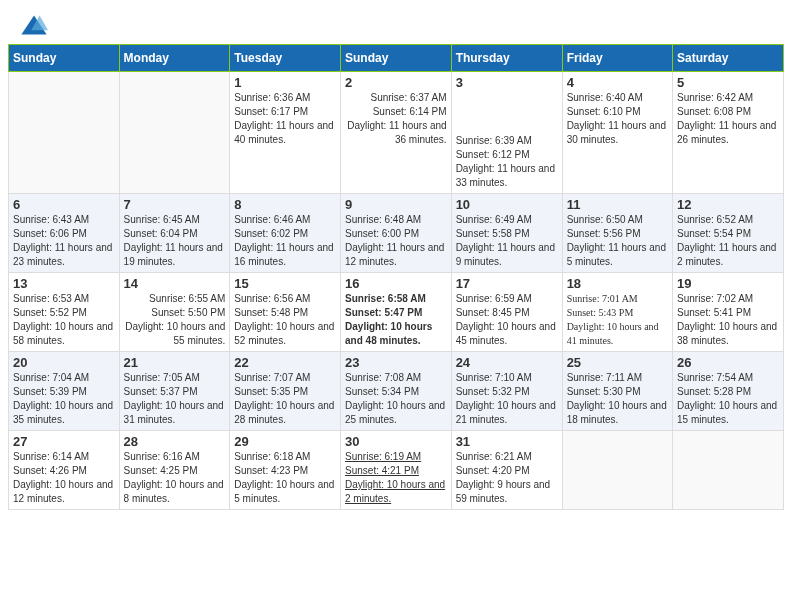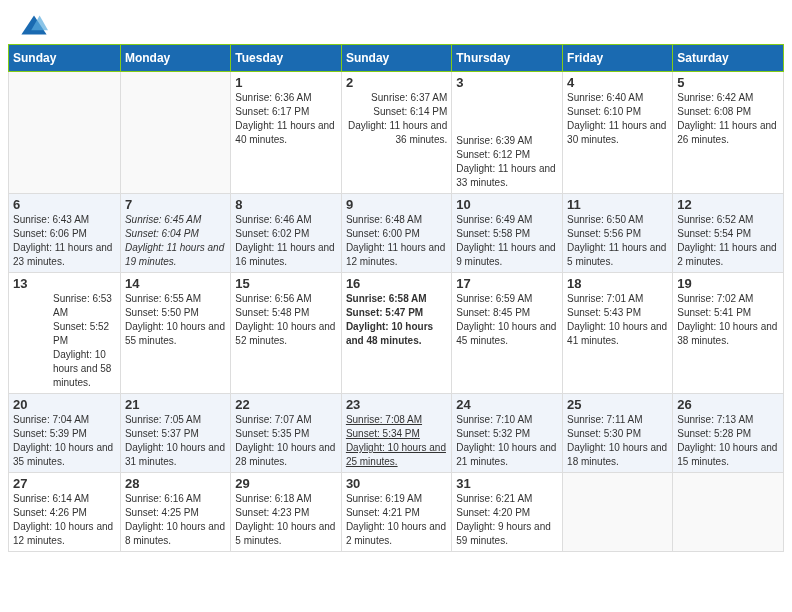--- a/index.html
+++ b/index.html
@@ -152,21 +152,21 @@
       </tr>
       <tr class="row-even">
         <td>
           <span class="day-num">6</span>
           <div class="day-detail" style="white-space: pre-line;">Sunrise: 6:43 AM
 Sunset: 6:06 PM
 Daylight: 11 hours and 23 minutes.</div>
         </td>
         <td>
           <span class="day-num">7</span>
-          <div class="day-detail" style="white-space: pre-line; font-style: italic;">Sunrise: 6:45 AM
+          <div class="day-detail" style="white-space: pre-line;">Sunrise: 6:45 AM
 Sunset: 6:04 PM
 Daylight: 11 hours and 19 minutes.</div>
         </td>
         <td>
           <span class="day-num">8</span>
           <div class="day-detail" style="white-space: pre-line;">Sunrise: 6:46 AM
 Sunset: 6:02 PM
 Daylight: 11 hours and 16 minutes.</div>
         </td>
         <td>
@@ -190,27 +190,27 @@
         <td>
           <span class="day-num">12</span>
           <div class="day-detail" style="white-space: pre-line;">Sunrise: 6:52 AM
 Sunset: 5:54 PM
 Daylight: 11 hours and 2 minutes.</div>
         </td>
       </tr>
       <tr class="row-odd">
         <td>
           <span class="day-num">13</span>
-          <div class="day-detail" style="white-space: pre-line; margin-left: 40px;">Sunrise: 6:53 AM
+          <div class="day-detail" style="white-space: pre-line;">Sunrise: 6:53 AM
 Sunset: 5:52 PM
 Daylight: 10 hours and 58 minutes.</div>
         </td>
         <td>
           <span class="day-num">14</span>
-          <div class="day-detail" style="white-space: pre-line;">Sunrise: 6:55 AM
+          <div class="day-detail" style="white-space: pre-line; text-align: right;">Sunrise: 6:55 AM
 Sunset: 5:50 PM
 Daylight: 10 hours and 55 minutes.</div>
         </td>
         <td>
           <span class="day-num">15</span>
           <div class="day-detail" style="white-space: pre-line;">Sunrise: 6:56 AM
 Sunset: 5:48 PM
 Daylight: 10 hours and 52 minutes.</div>
         </td>
         <td>
@@ -220,21 +220,21 @@
 Daylight: 10 hours and 48 minutes.</div>
         </td>
         <td>
           <span class="day-num">17</span>
           <div class="day-detail" style="white-space: pre-line;">Sunrise: 6:59 AM
 Sunset: 8:45 PM
 Daylight: 10 hours and 45 minutes.</div>
         </td>
         <td>
           <span class="day-num">18</span>
-          <div class="day-detail" style="white-space: pre-line;">Sunrise: 7:01 AM
+          <div class="day-detail" style="white-space: pre-line; font-family: Liberation Serif, serif;">Sunrise: 7:01 AM
 Sunset: 5:43 PM
 Daylight: 10 hours and 41 minutes.</div>
         </td>
         <td>
           <span class="day-num">19</span>
           <div class="day-detail" style="white-space: pre-line;">Sunrise: 7:02 AM
 Sunset: 5:41 PM
 Daylight: 10 hours and 38 minutes.</div>
         </td>
       </tr>
@@ -252,39 +252,39 @@
 Daylight: 10 hours and 31 minutes.</div>
         </td>
         <td>
           <span class="day-num">22</span>
           <div class="day-detail" style="white-space: pre-line;">Sunrise: 7:07 AM
 Sunset: 5:35 PM
 Daylight: 10 hours and 28 minutes.</div>
         </td>
         <td>
           <span class="day-num">23</span>
-          <div class="day-detail" style="white-space: pre-line; text-decoration: underline;">Sunrise: 7:08 AM
+          <div class="day-detail" style="white-space: pre-line;">Sunrise: 7:08 AM
 Sunset: 5:34 PM
 Daylight: 10 hours and 25 minutes.</div>
         </td>
         <td>
           <span class="day-num">24</span>
           <div class="day-detail" style="white-space: pre-line;">Sunrise: 7:10 AM
 Sunset: 5:32 PM
 Daylight: 10 hours and 21 minutes.</div>
         </td>
         <td>
           <span class="day-num">25</span>
           <div class="day-detail" style="white-space: pre-line;">Sunrise: 7:11 AM
 Sunset: 5:30 PM
 Daylight: 10 hours and 18 minutes.</div>
         </td>
         <td>
           <span class="day-num">26</span>
-          <div class="day-detail" style="white-space: pre-line;">Sunrise: 7:13 AM
+          <div class="day-detail" style="white-space: pre-line;">Sunrise: 7:54 AM
 Sunset: 5:28 PM
 Daylight: 10 hours and 15 minutes.</div>
         </td>
       </tr>
       <tr class="row-odd">
         <td>
           <span class="day-num">27</span>
           <div class="day-detail" style="white-space: pre-line;">Sunrise: 6:14 AM
 Sunset: 4:26 PM
 Daylight: 10 hours and 12 minutes.</div>
@@ -296,21 +296,21 @@
 Daylight: 10 hours and 8 minutes.</div>
         </td>
         <td>
           <span class="day-num">29</span>
           <div class="day-detail" style="white-space: pre-line;">Sunrise: 6:18 AM
 Sunset: 4:23 PM
 Daylight: 10 hours and 5 minutes.</div>
         </td>
         <td>
           <span class="day-num">30</span>
-          <div class="day-detail" style="white-space: pre-line;">Sunrise: 6:19 AM
+          <div class="day-detail" style="white-space: pre-line; text-decoration: underline;">Sunrise: 6:19 AM
 Sunset: 4:21 PM
 Daylight: 10 hours and 2 minutes.</div>
         </td>
         <td>
           <span class="day-num">31</span>
           <div class="day-detail" style="white-space: pre-line;">Sunrise: 6:21 AM
 Sunset: 4:20 PM
 Daylight: 9 hours and 59 minutes.</div>
         </td>
         <td class="empty"></td>

